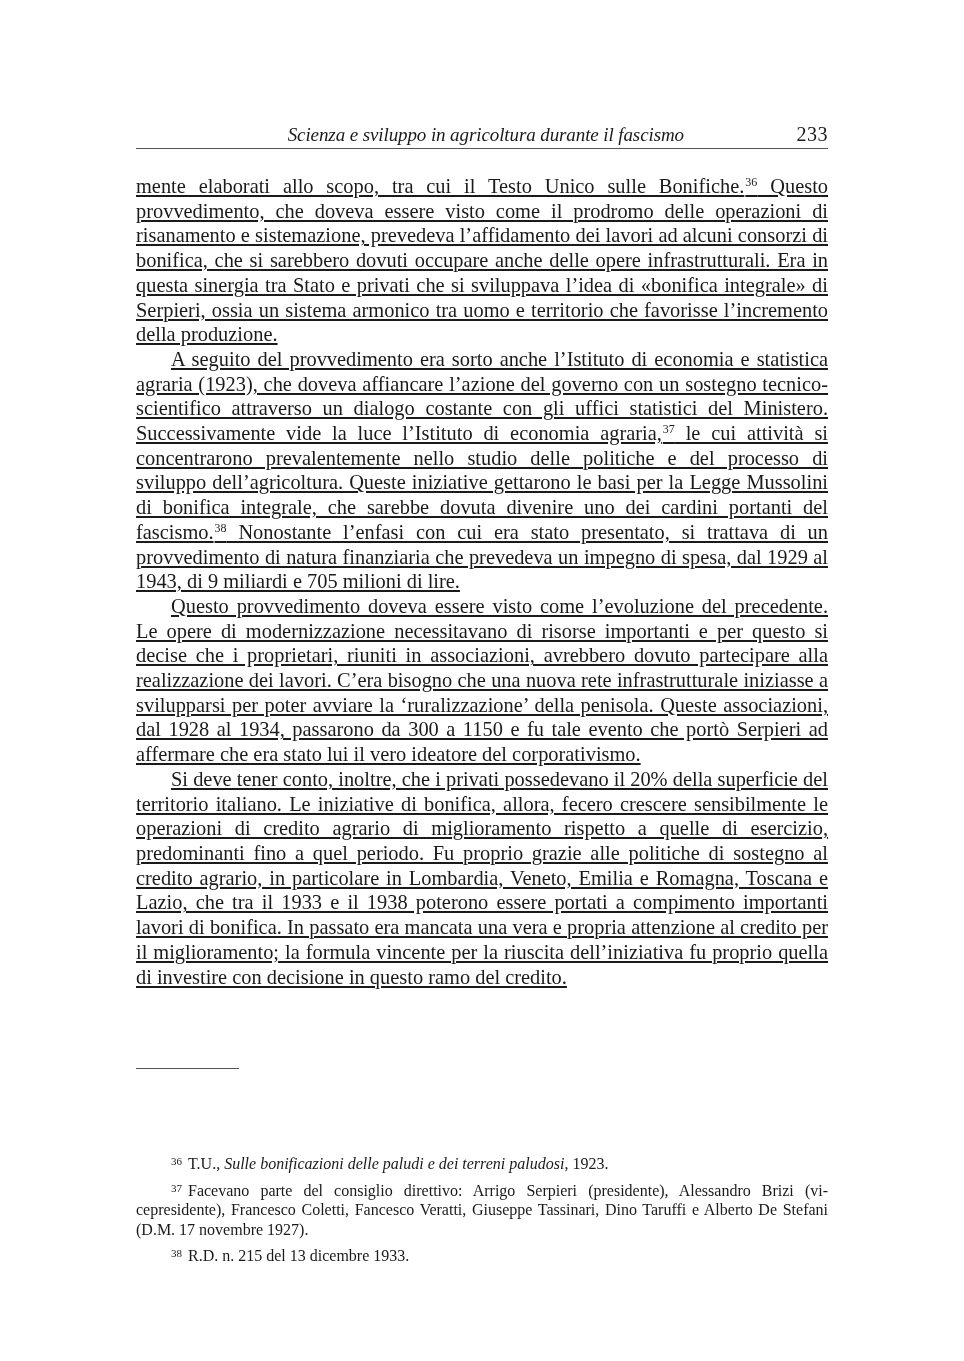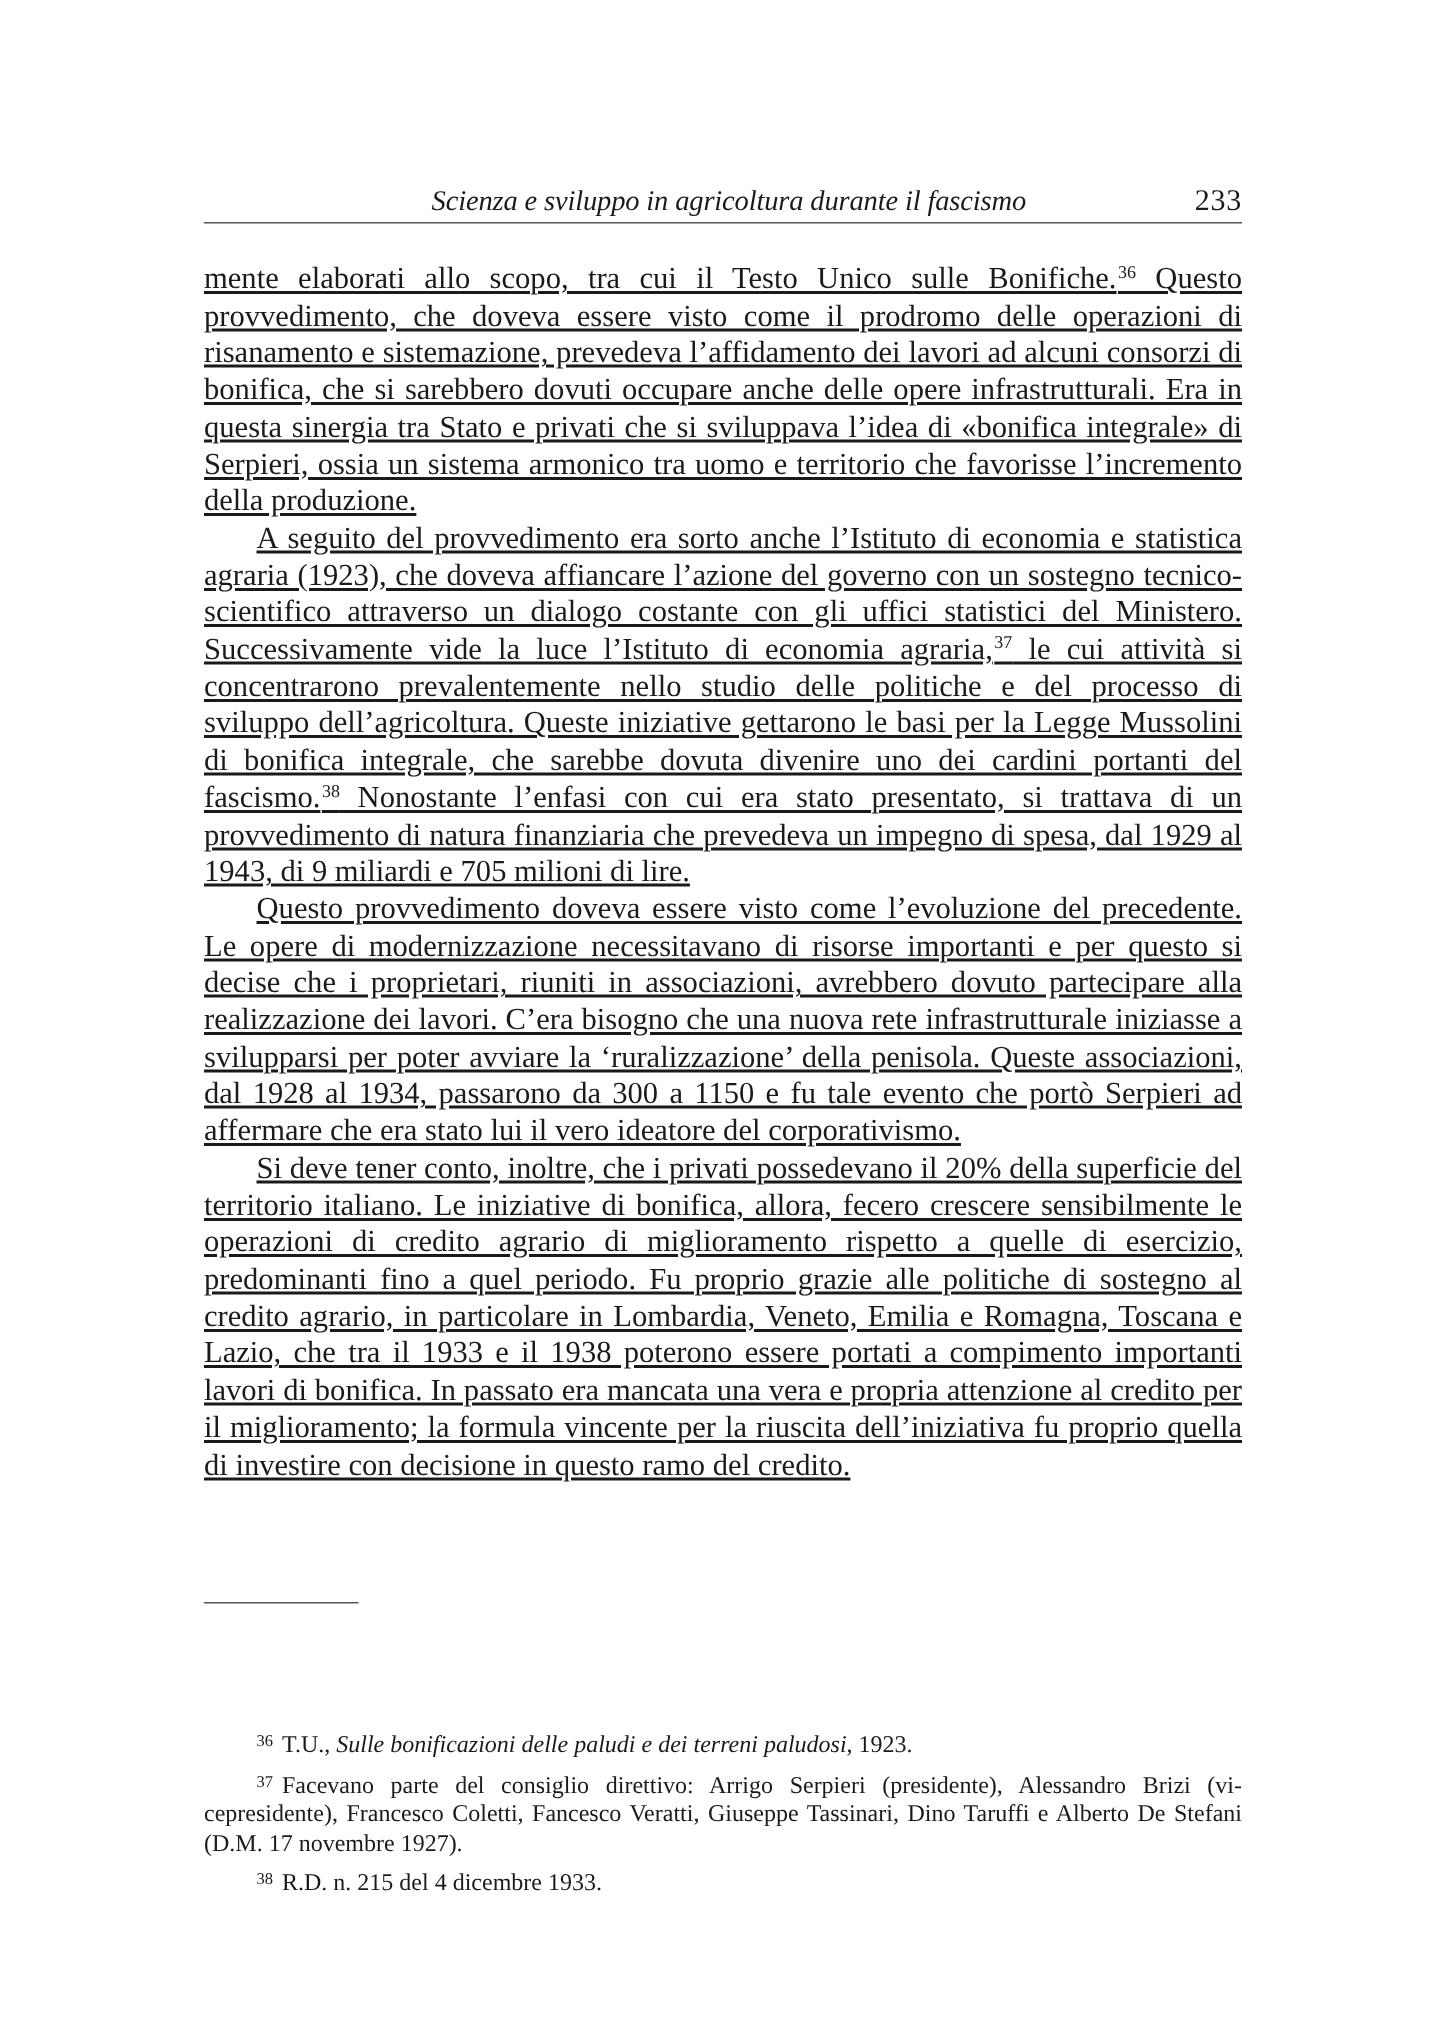--- a/index.html
+++ b/index.html
@@ -113,16 +113,16 @@
     <p class="indent"><span>A seguito del provvedimento era sorto anche l’Istituto di economia e sta­tistica agraria (1923), che doveva affiancare l’azione del governo con un soste­gno tecnico-scientifico attraverso un dialogo costante con gli uffici statistici del Ministero. Successivamente vide la luce l’Istituto di economia agraria,</span><sup class="fn">37</sup><span> le cui attività si concentrarono prevalentemente nello studio delle politiche e del processo di sviluppo dell’agricoltura. Queste iniziative gettarono le basi per la Legge Mussolini di bonifica integrale, che sarebbe dovuta divenire uno dei cardini portanti del fascismo.</span><sup class="fn">38</sup><span> Nonostante l’enfasi con cui era stato pre­sentato, si trattava di un provvedimento di natura finanziaria che prevedeva un impegno di spesa, dal 1929 al 1943, di 9 miliardi e 705 milioni di lire.</span></p>
     <p class="indent"><span>Questo provvedimento doveva essere visto come l’evoluzione del pre­cedente. Le opere di modernizzazione necessitavano di risorse importanti e per questo si decise che i proprietari, riuniti in associazioni, avrebbero do­vuto partecipare alla realizzazione dei lavori. C’era bisogno che una nuova rete infrastrutturale iniziasse a svilupparsi per poter avviare la ‘ruralizza­zione’ della penisola. Queste associazioni, dal 1928 al 1934, passarono da 300 a 1150 e fu tale evento che portò Serpieri ad affermare che era stato lui il vero ideatore del corporativismo.</span></p>
     <p class="indent"><span>Si deve tener conto, inoltre, che i privati possedevano il 20% della super­ficie del territorio italiano. Le iniziative di bonifica, allora, fecero crescere sensibilmente le operazioni di credito agrario di miglioramento rispetto a quelle di esercizio, predominanti fino a quel periodo. Fu proprio grazie alle politiche di sostegno al credito agrario, in particolare in Lombardia, Vene­to, Emilia e Romagna, Toscana e Lazio, che tra il 1933 e il 1938 poterono essere portati a compimento importanti lavori di bonifica. In passato era mancata una vera e propria attenzione al credito per il miglioramento; la formula vincente per la riuscita dell’iniziativa fu proprio quella di investire con decisione in questo ramo del credito.</span></p>
   </div>
 
   <div class="fn-rule"></div>
 
   <div class="footnotes">
     <p class="note"><span class="note-num">36</span><span>T.U., </span><em>Sulle bonificazioni delle paludi e dei terreni paludosi</em><span>, 1923.</span></p>
     <p class="note"><span class="note-num">37</span><span>Facevano parte del consiglio direttivo: Arrigo Serpieri (presidente), Alessandro Brizi (vi­cepresidente), Francesco Coletti, Fancesco Veratti, Giuseppe Tassinari, Dino Taruffi e Alberto De Stefani (D.M. 17 novembre 1927).</span></p>
-    <p class="note"><span class="note-num">38</span><span>R.D. n. 215 del 4 dicembre 1933.</span></p>
+    <p class="note"><span class="note-num">38</span><span>R.D. n. 215 del 13 dicembre 1933.</span></p>
   </div>
 
 </div>
 
 </body></html>

